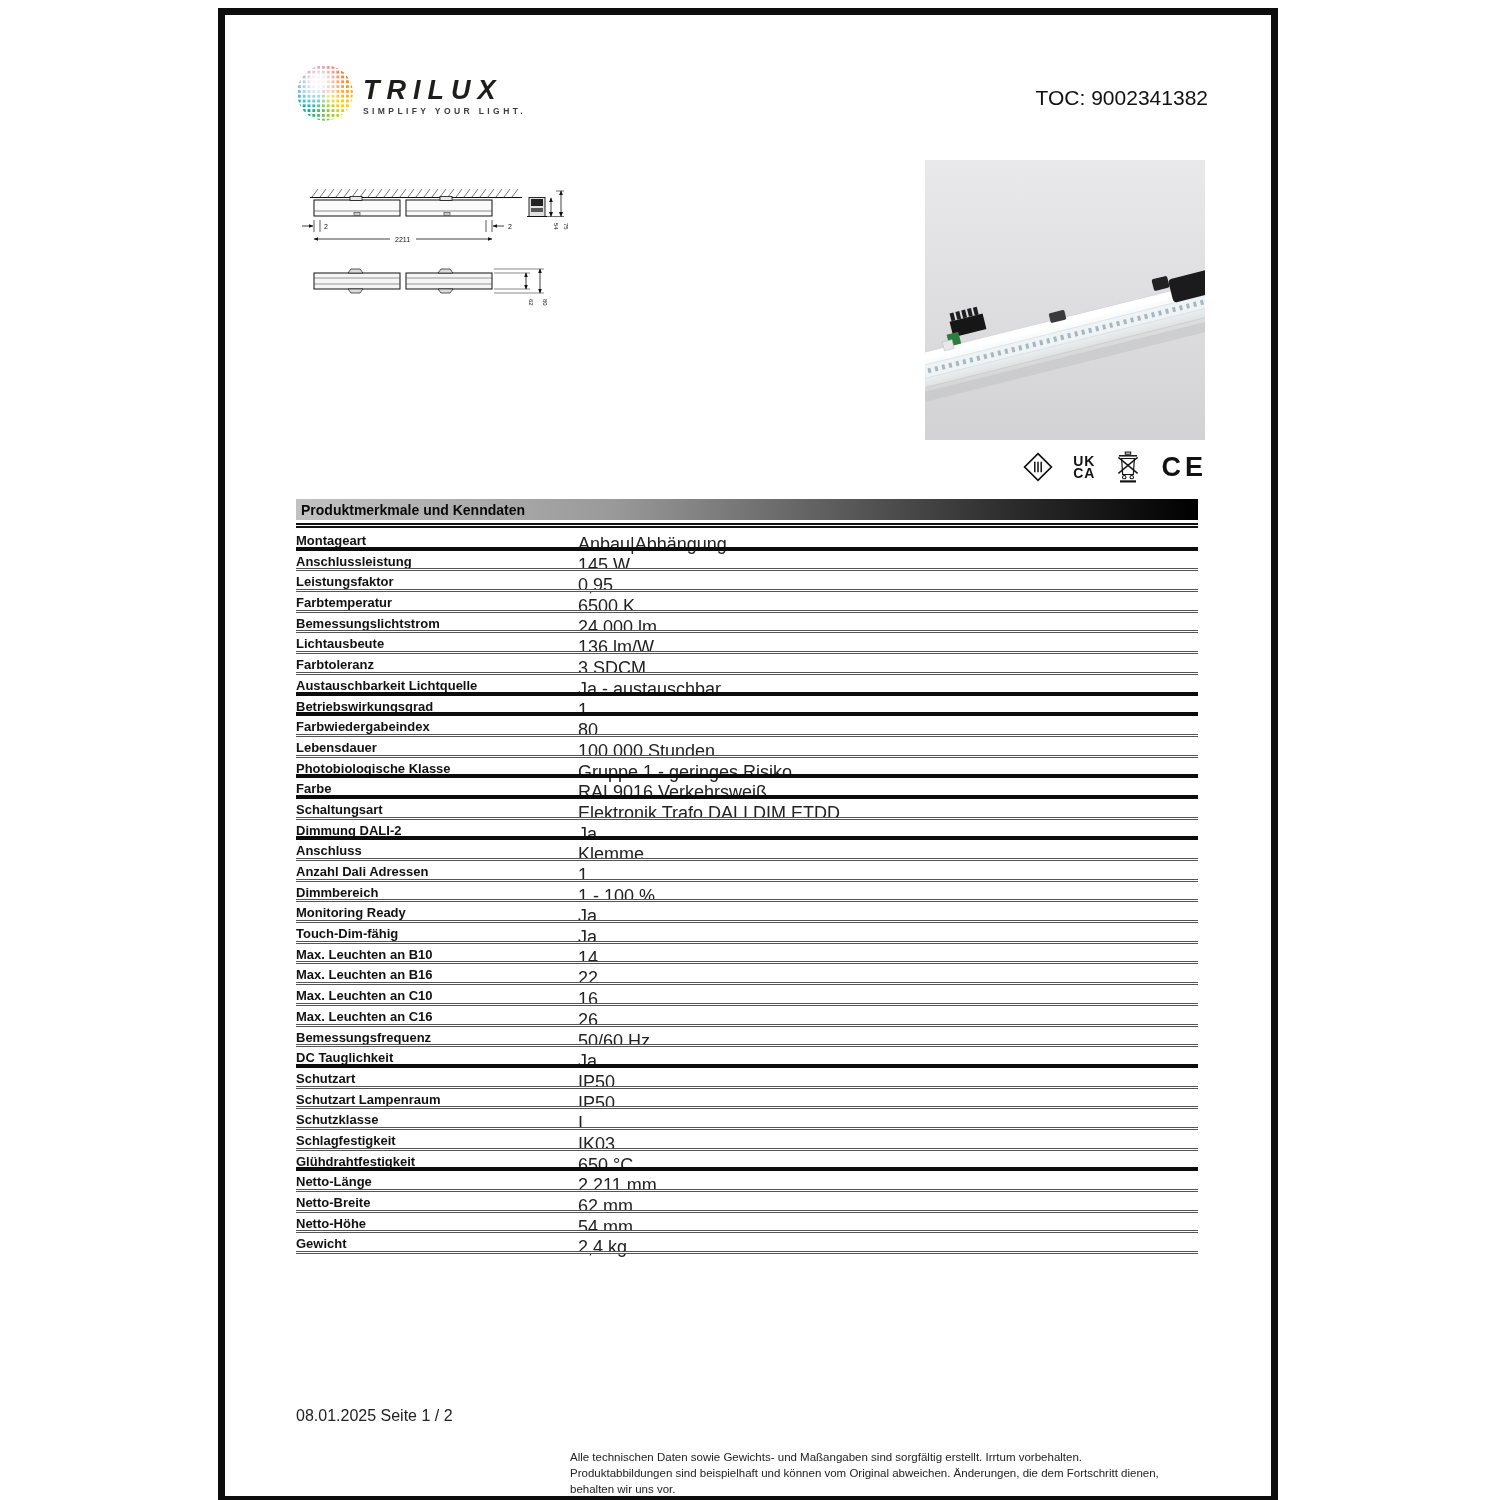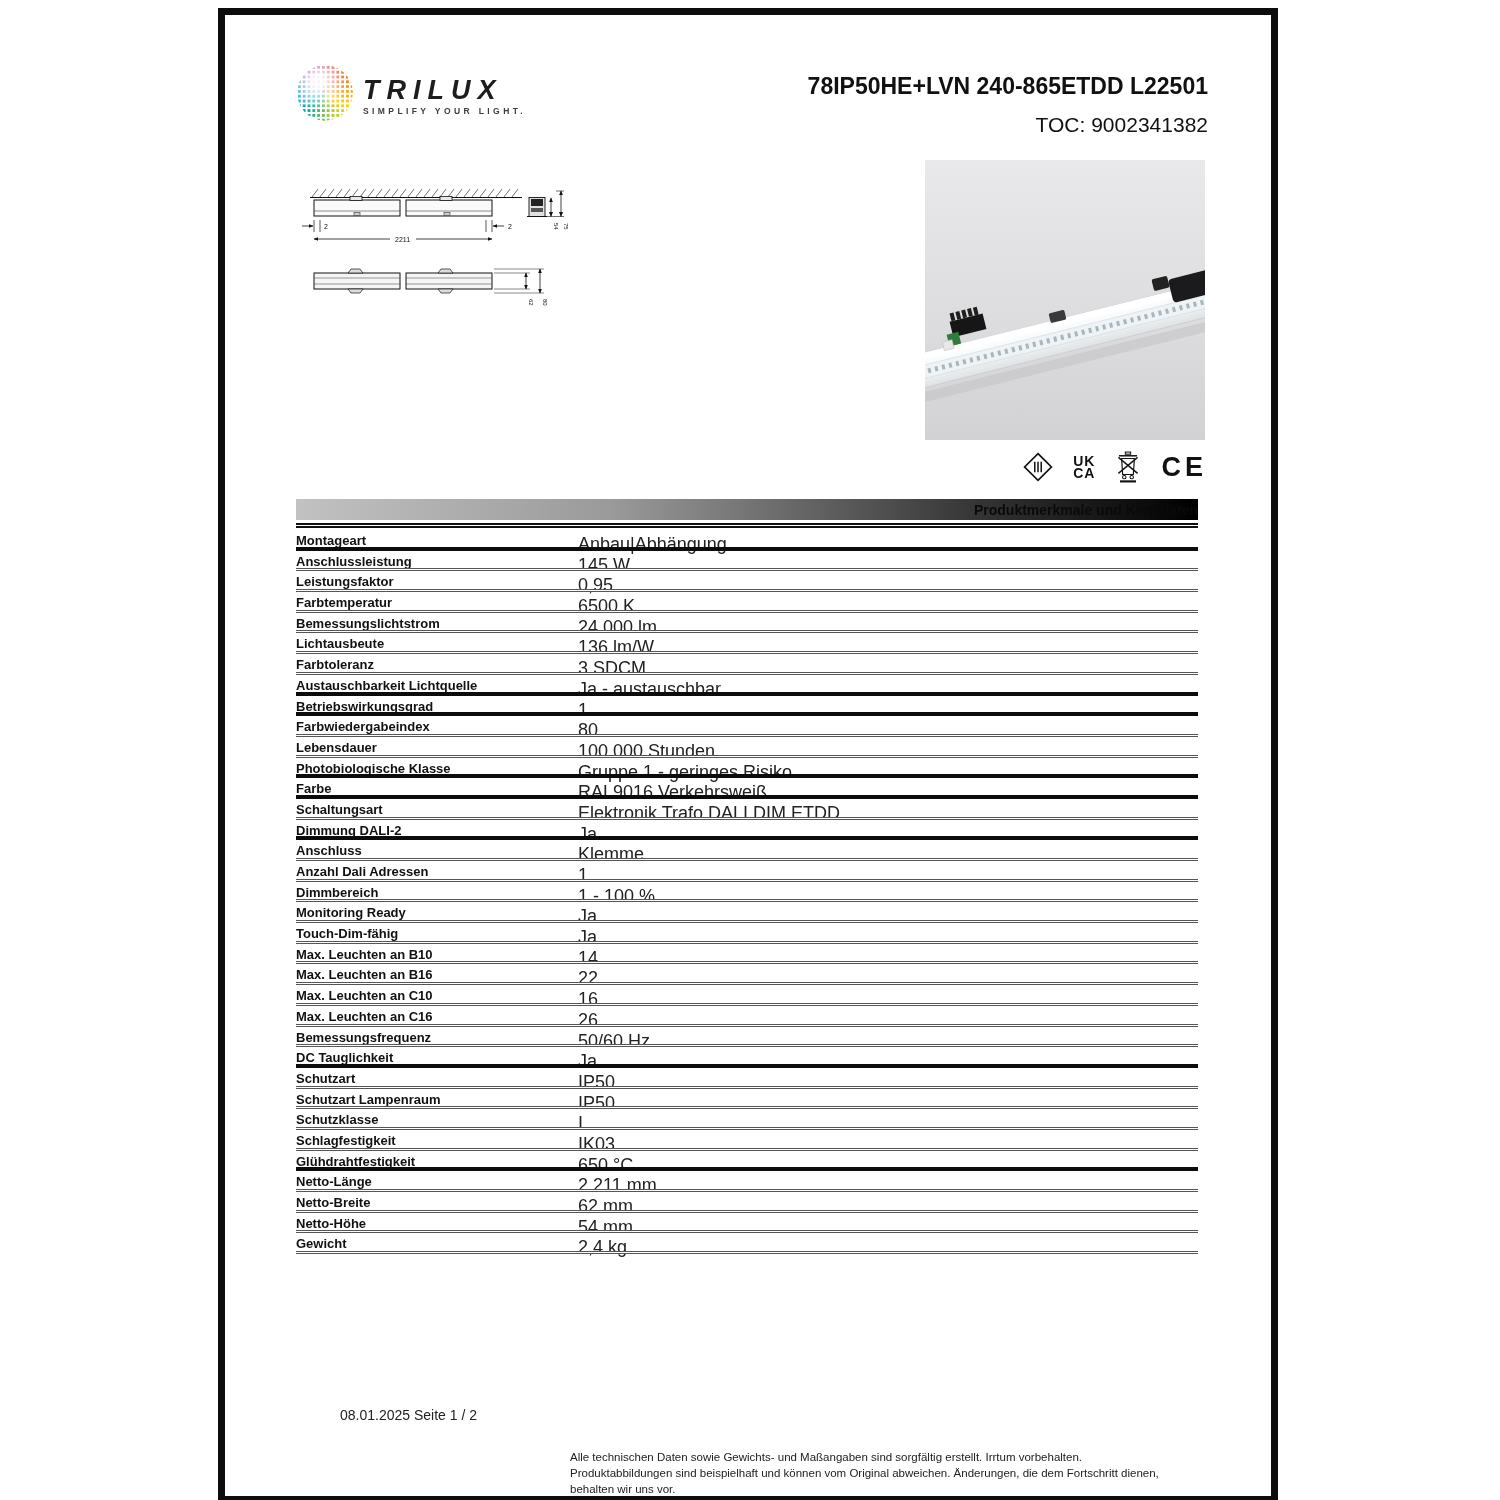--- a/index.html
+++ b/index.html
@@ -35,55 +35,54 @@
   .photo svg{width:100%;height:100%;display:block;}
 
   
   .certs{top:432px;right:64px;display:flex;align-items:center;gap:20px;height:40px;}
   .ukca{font-weight:bold;font-size:14px;line-height:12px;letter-spacing:1px;color:#111;}
   .ce{font-weight:bold;font-size:27px;letter-spacing:4px;color:#111;}
 
   
   .theader{left:71px;top:484px;width:902px;height:21px;
     background:linear-gradient(to right,#c2c2c2 0,#9a9a9a 35%,#2a2a2a 80%,#000 100%);
-    display:flex;align-items:center;justify-content:flex-end;}
+    display:flex;align-items:center;}
   .theader span{font-size:14px;font-weight:bold;color:#0a0a0a;padding-left:5px;}
   .hdr-divider{left:71px;top:508px;width:902px;height:5px;
     background:linear-gradient(to bottom,#111 0,#111 2px,#fff 2px,#fff 3px,#111 3px,#111 5px);}
   .ttable{left:71px;top:515px;width:902px;}
   .trow{position:relative;height:20.7px;}
   .trow .tlabel{position:absolute;left:0;top:3px;font-size:13px;font-weight:bold;color:#111;}
   .trow .tvalue{position:absolute;left:282px;top:4px;font-size:18px;color:#222;}
   .trow::after{content:"";position:absolute;left:0;right:0;bottom:0;height:3px;
     background:linear-gradient(to bottom,#555 0,#555 1px,#fff 1px,#fff 2px,#555 2px,#555 3px);}
   .trow.heavy::after{height:4px;
     background:linear-gradient(to bottom,#0c0c0c 0,#0c0c0c 1.6px,#fff 1.6px,#fff 2.4px,#0c0c0c 2.4px,#0c0c0c 4px);}
 
   
-  .footer-left{left:71px;top:1392px;font-size:14px;color:#222;margin-left:44px;}
+  .footer-left{left:71px;top:1392px;font-size:16px;color:#222;}
   .footer-right{left:345px;top:1434px;width:610px;font-size:11.5px;line-height:1.4;color:#222;}
 
   .dimtxt{font-family:"Liberation Sans",sans-serif;font-size:7px;fill:#111;}
   .dimtxt-s{font-family:"Liberation Sans",sans-serif;font-size:6px;fill:#111;}
 </style>
 </head>
 <body>
 
 <div class="page">
 
   <div class="abs logo">
     <div class="logo-sphere"></div>
     <div class="logo-text">
       <div class="logo-name">TRILUX</div>
       <div class="logo-tagline">SIMPLIFY YOUR LIGHT.</div>
     </div>
   </div>
 
   <div class="abs title-block">
-    <div class="product-title">78IP50HE+LVN 240-865ETDD L22501</div>
     <div class="toc-line">TOC: 9002341382</div>
   </div>
 
   <div class="abs drawing">
     <svg viewBox="0 0 270 150">
       <defs>
         <marker id="ma" orient="auto" markerWidth="7" markerHeight="6" refX="5.5" refY="2.5">
           <path d="M0 0 L6 2.5 L0 5 Z" fill="#111"></path>
         </marker>
         <marker id="mas" orient="auto-start-reverse" markerWidth="7" markerHeight="6" refX="5.5" refY="2.5">

